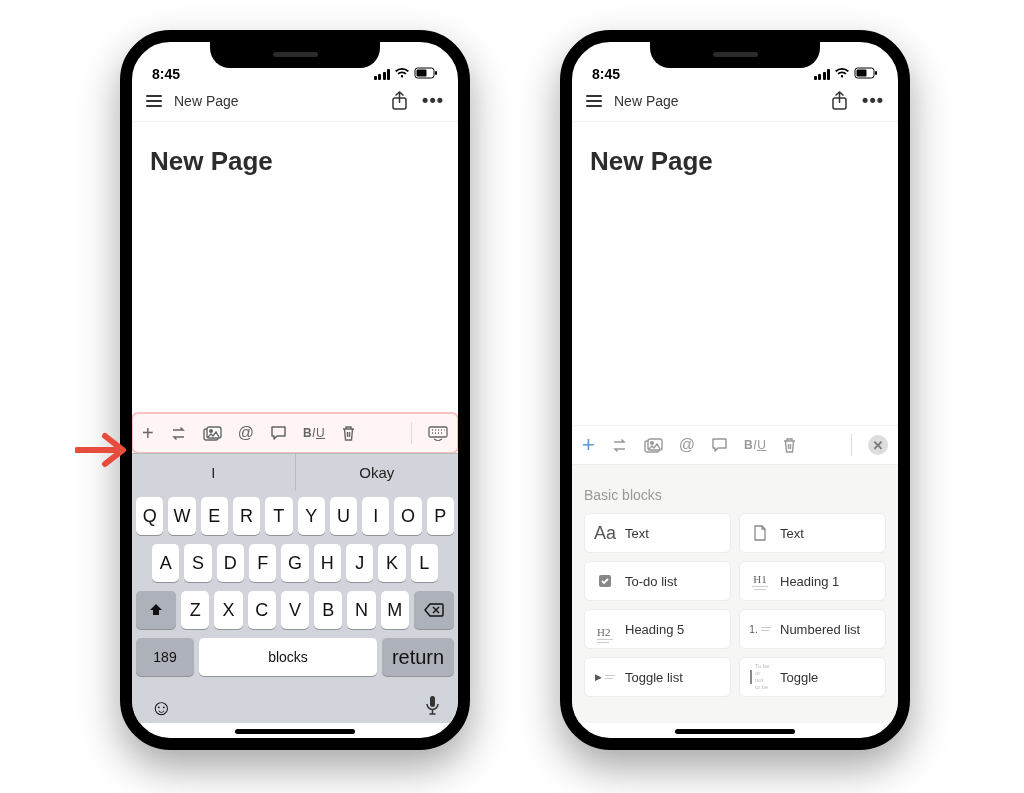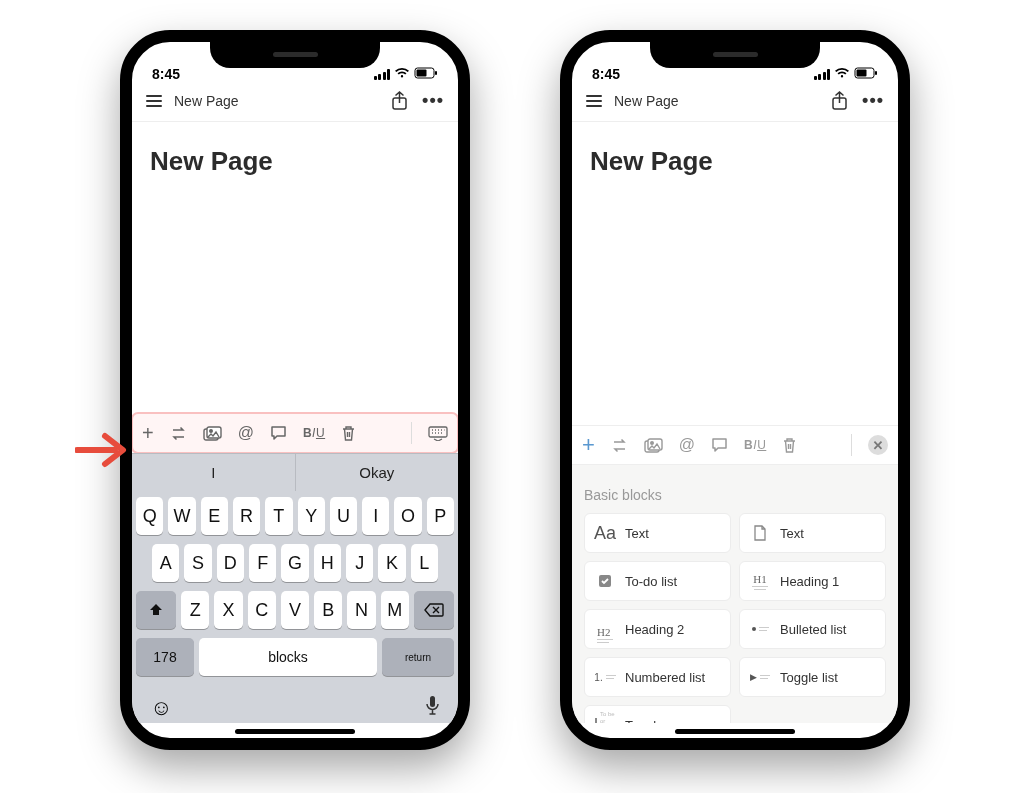--- a/index.html
+++ b/index.html
@@ -123,21 +123,21 @@
     box-shadow: 0 1px 0 rgba(0,0,0,0.3);
     flex:1;
     min-width:0;
   }
   .krow.r2 { padding:0 16px; }
   .key.fn { background:#adb1ba; color:#111; }
   .key.shift, .key.backspace { flex:0 0 40px; font-size:16px; }
   .krow.r4 { gap:5px; }
   .key.num { flex:0 0 58px; font-size:14px; }
   .key.space { flex:1; font-size:14px; }
-  .key.return { flex:0 0 72px; font-size:10px; }
+  .key.return { flex:0 0 72px; font-size:20px; }
   .kbottom {
     display:flex; justify-content:space-between; align-items:center;
     padding: 6px 18px 2px 18px; background:#d1d4da;
   }
   .home-indicator {
     width:120px; height:5px; background:#000; border-radius:3px;
     margin: 6px auto 4px auto;
   }
 
   
@@ -320,21 +320,21 @@
             <div class="key">M</div>
           </div>
         <div class="key fn backspace">
           <svg width="20" height="14" viewBox="0 0 20 14" fill="none" stroke="#111" stroke-width="1.4">
               <path d="M6 1h12a1 1 0 011 1v10a1 1 0 01-1 1H6l-5-6 5-6z"></path>
               <path d="M9 4l6 6M15 4l-6 6"></path>
             </svg>
         </div>
       </div>
       <div class="krow r4">
-        <div class="key fn num">178</div>
+        <div class="key fn num">189</div>
         <div class="key space">blocks</div>
         <div class="key fn return">return</div>
       </div>
     </div>
     <div class="kbottom">
       <span style="font-size:22px;">☺</span>
       <span>
         <svg width="15" height="22" viewBox="0 0 15 22" fill="#333">
             <rect x="5" y="1" width="5" height="11" rx="2.5"></rect>
             <path d="M2 9a5.5 5.5 0 0011 0M7.5 14.5V19M4.5 19h6" fill="none" stroke="#333" stroke-width="1.5"></path>
@@ -472,33 +472,21 @@
             <span>Heading 1</span>
           </div>
           <div class="block-card">
             <div class="block-icon">
               <div style="display:flex;flex-direction:column;align-items:flex-start;margin-top:11px;">
                 <span class="h">H2</span>
                 <div style="width:16px;height:1px;background:#ccc;margin-top:1px;"></div>
                 <div style="width:12px;height:1px;background:#ccc;margin-top:2px;"></div>
               </div>
             </div>
-            <span>Heading 2</span>
-          </div>
-          <div class="block-card">
-            <div class="block-icon">
-              <div style="display:flex;align-items:center;gap:3px;">
-                <span style="width:4px;height:4px;background:#555;border-radius:50%;"></span>
-                <div style="display:flex;flex-direction:column;gap:2px;">
-                  <span style="width:10px;height:1px;background:#ccc;"></span>
-                  <span style="width:8px;height:1px;background:#ccc;"></span>
-                </div>
-              </div>
-            </div>
-            <span>Bulleted list</span>
+            <span>Heading 5</span>
           </div>
           <div class="block-card">
             <div class="block-icon">
               <div style="display:flex;align-items:center;gap:3px;">
                 <span style="font-size:10px;color:#555;">1.</span>
                 <div style="display:flex;flex-direction:column;gap:2px;">
                   <span style="width:10px;height:1px;background:#ccc;"></span>
                   <span style="width:8px;height:1px;background:#ccc;"></span>
                 </div>
               </div>

